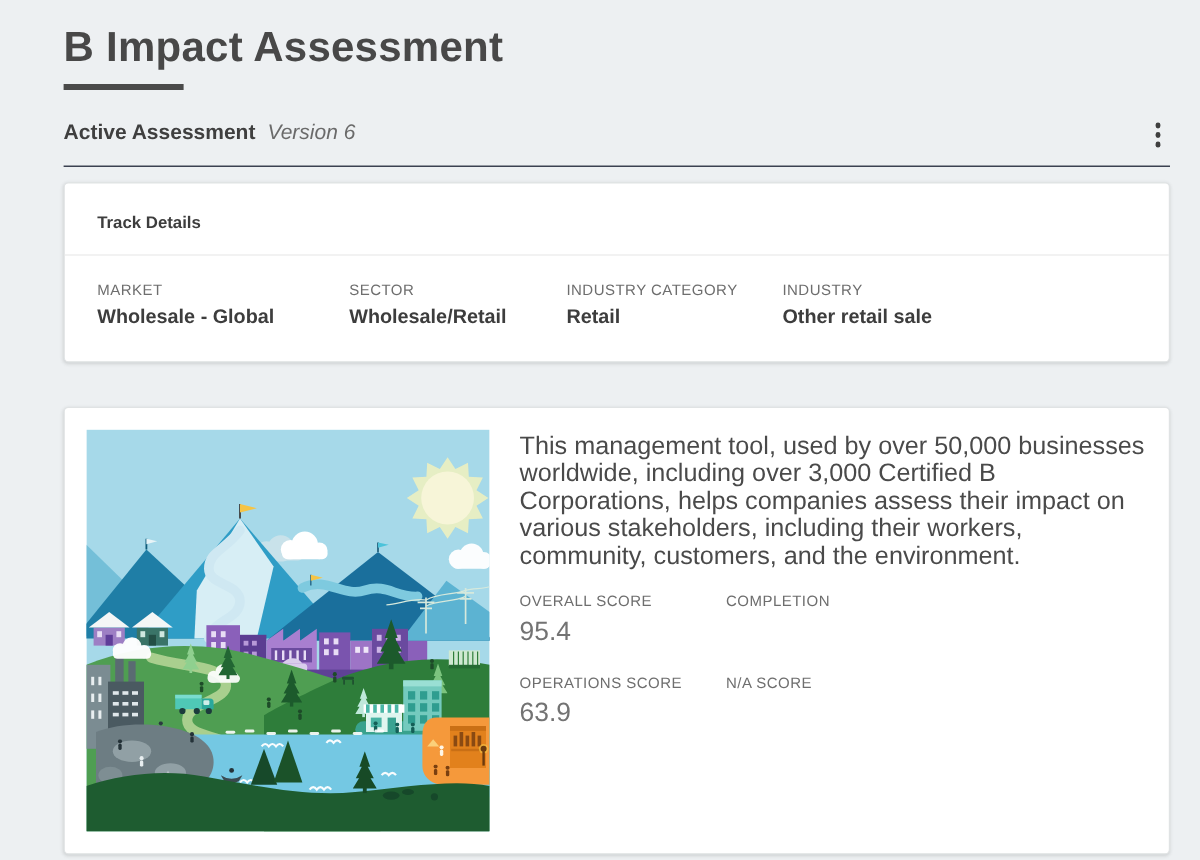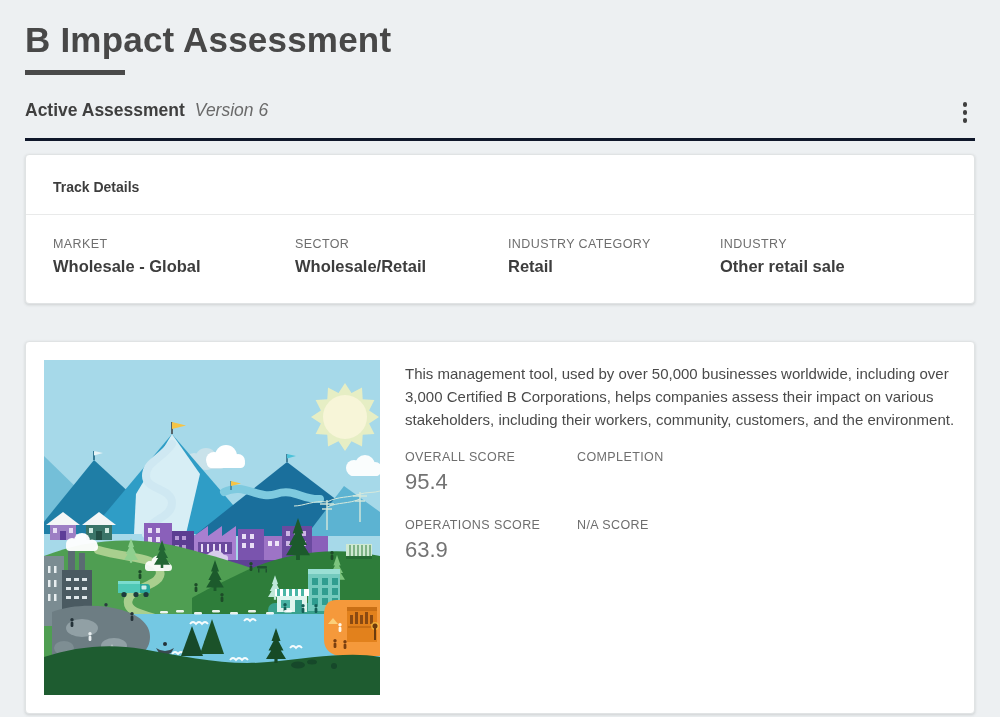--- a/index.html
+++ b/index.html
@@ -3,33 +3,33 @@
 <meta charset="utf-8">
 <style>
   html, body { margin:0; padding:0; }
   body {
     width:1000px; height:717px;
     background:#edf0f2;
     font-family:"Liberation Sans", sans-serif;
     color:#474747;
     overflow:hidden;
   }
-  .page { padding:0 25px; }
+  .page { padding:0 25px;margin-left:28px; }
 
   .page-title {
     margin:0; padding-top:20px;
     font-size:35px; font-weight:700; color:#484848;
     letter-spacing:0.2px;
   }
   .title-rule { width:100px; height:5px; background:#4a4a4a; margin-top:10px; }
 
   .assessment-bar {
     margin-top:24px;
     display:flex; justify-content:space-between; align-items:flex-start;
-    border-bottom:3px solid #0f172a;
+    border-bottom:1px solid #0f172a;
     padding-bottom:12px;
     text-align:right;
   }
   .assessment-left { font-size:17.5px; line-height:22px; }
   .assessment-label { font-weight:700; color:#3f3f3f; }
   .assessment-version { font-style:italic; color:#6a6a6a; margin-left:10px; }
   .kebab { display:flex; flex-direction:column; gap:3.5px; padding:3px 8px; cursor:pointer; }
   .kebab .dot { width:4.5px; height:4.5px; border-radius:50%; background:#3f3f3f; }
 
   .card {
@@ -39,32 +39,31 @@
     box-shadow:0 1px 3px rgba(60,64,67,0.18);
   }
   .card-track { margin-top:13px; }
   .card-head { padding:24px 27px 19px; }
   .card-title { margin:0; font-size:14px; font-weight:700; color:#3d3d3d; }
   .card-divider { border-top:1px solid #e9eaea; }
   .track-grid {
     display:grid;
     grid-template-columns:210px 181px 180px 1fr;
     padding:22px 27px 27px;
-    gap:32px;
   }
   .field-label {
     font-size:12.5px; color:#6e6e6e; letter-spacing:0.4px;
   }
   .field-value { margin-top:6px; font-size:16.5px; font-weight:700; color:#3d3d3d; }
 
   .card-summary { margin-top:37px; padding:18px; display:flex; }
   .illustration { width:336px; height:335px; flex:0 0 auto; }
   .illustration svg { display:block; }
   .summary-content { margin-left:25px; padding-top:2px; }
-  .summary-desc { margin:0; font-size:15px; line-height:23px; color:#4a4a4a; max-width:552px; }
+  .summary-desc { margin:0; font-size:21px; line-height:23px; color:#4a4a4a; max-width:552px; }
   .score-grid { display:grid; grid-template-columns:172px 170px 1fr; }
   .score-row-1 { margin-top:19px; }
   .score-row-2 { margin-top:23px; }
   .score-label { font-size:12.5px; color:#6e6e6e; letter-spacing:0.4px; }
   .score-value { margin-top:5px; font-size:22px; color:#737373; }
 </style>
 </head>
 <body>
 
 <div class="page">

